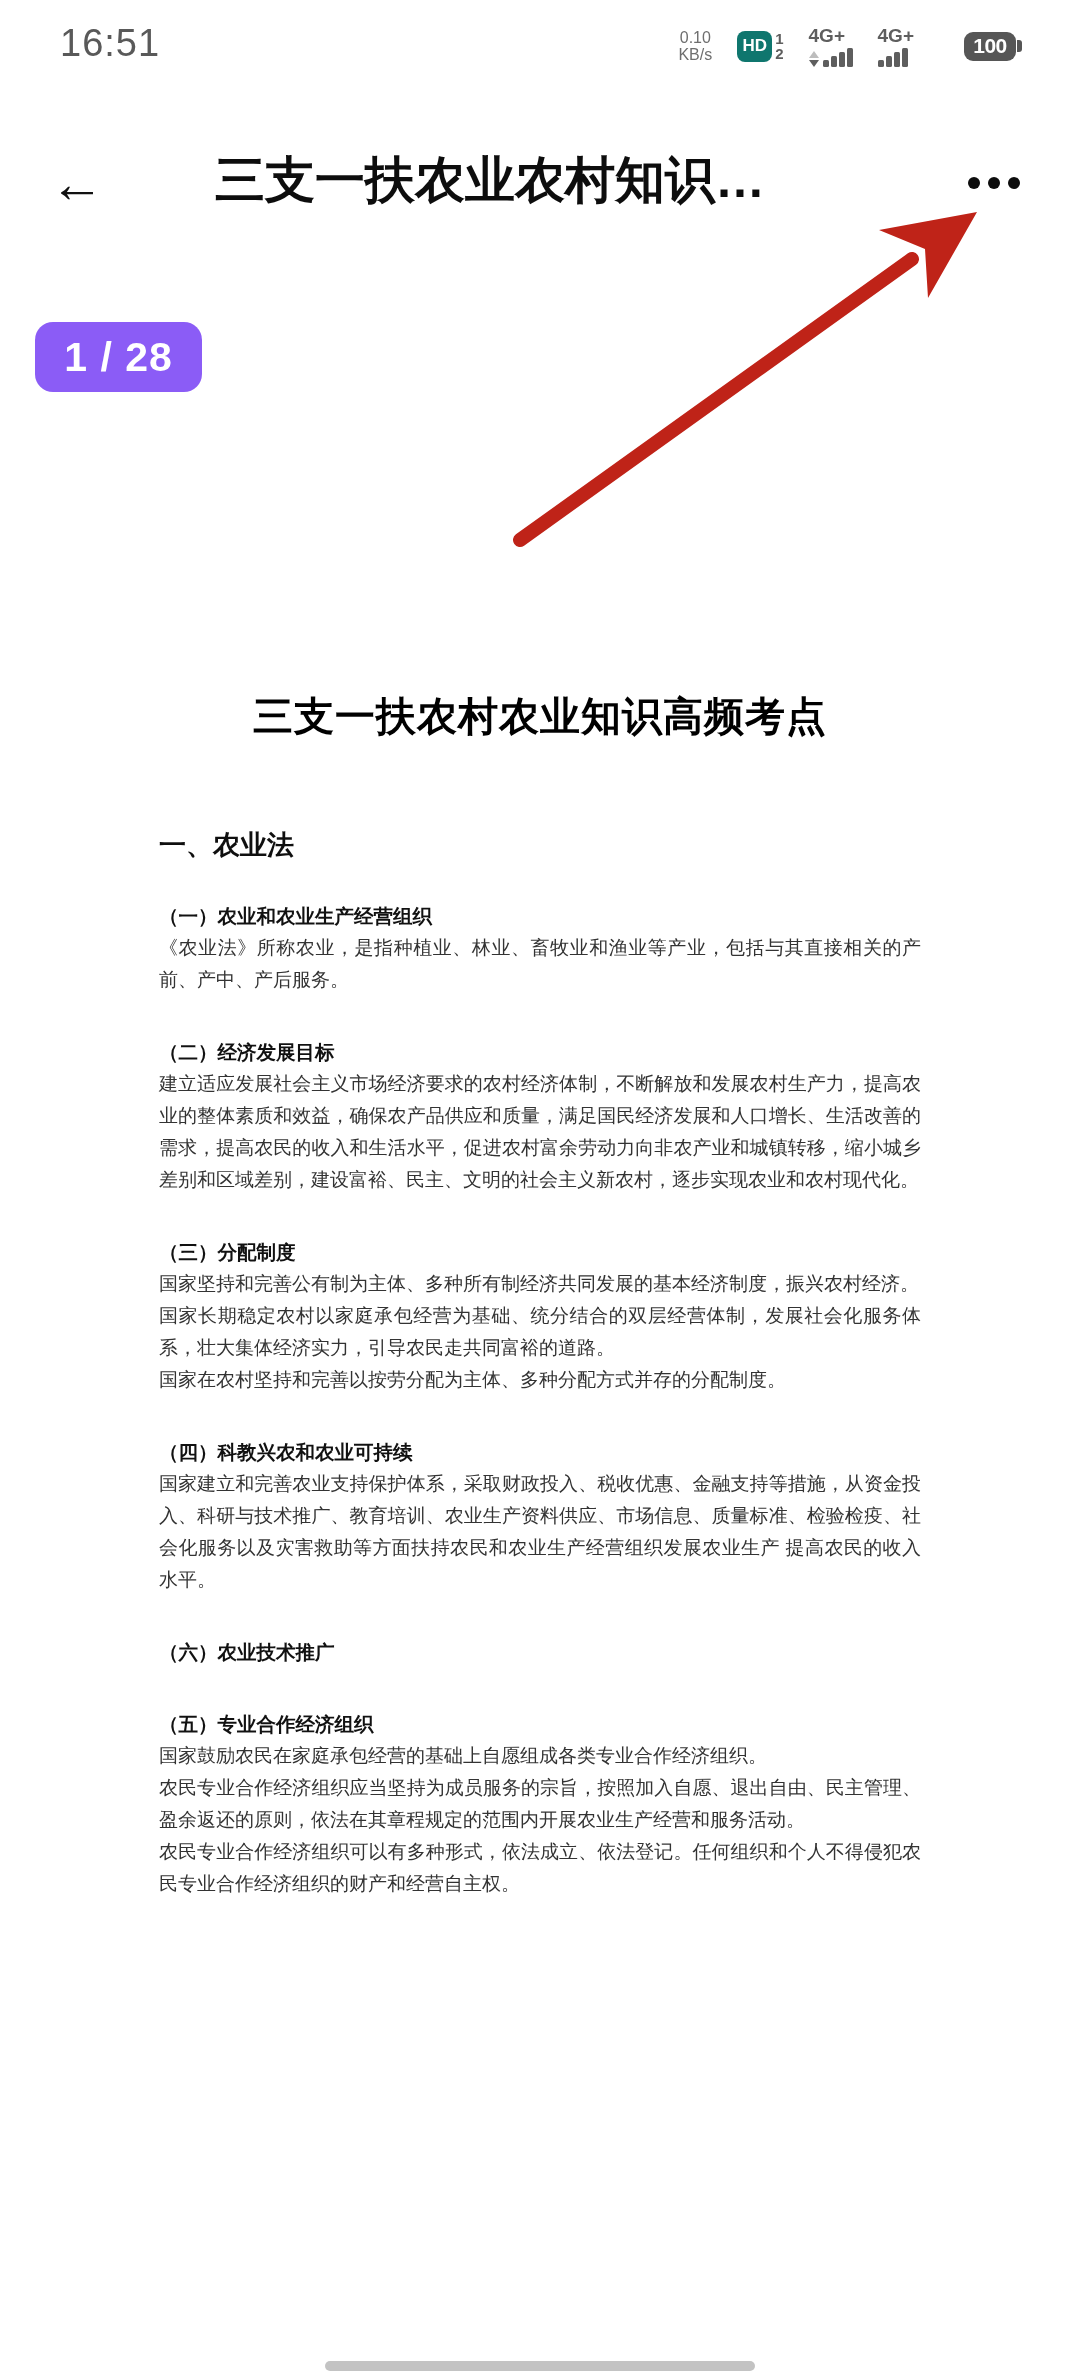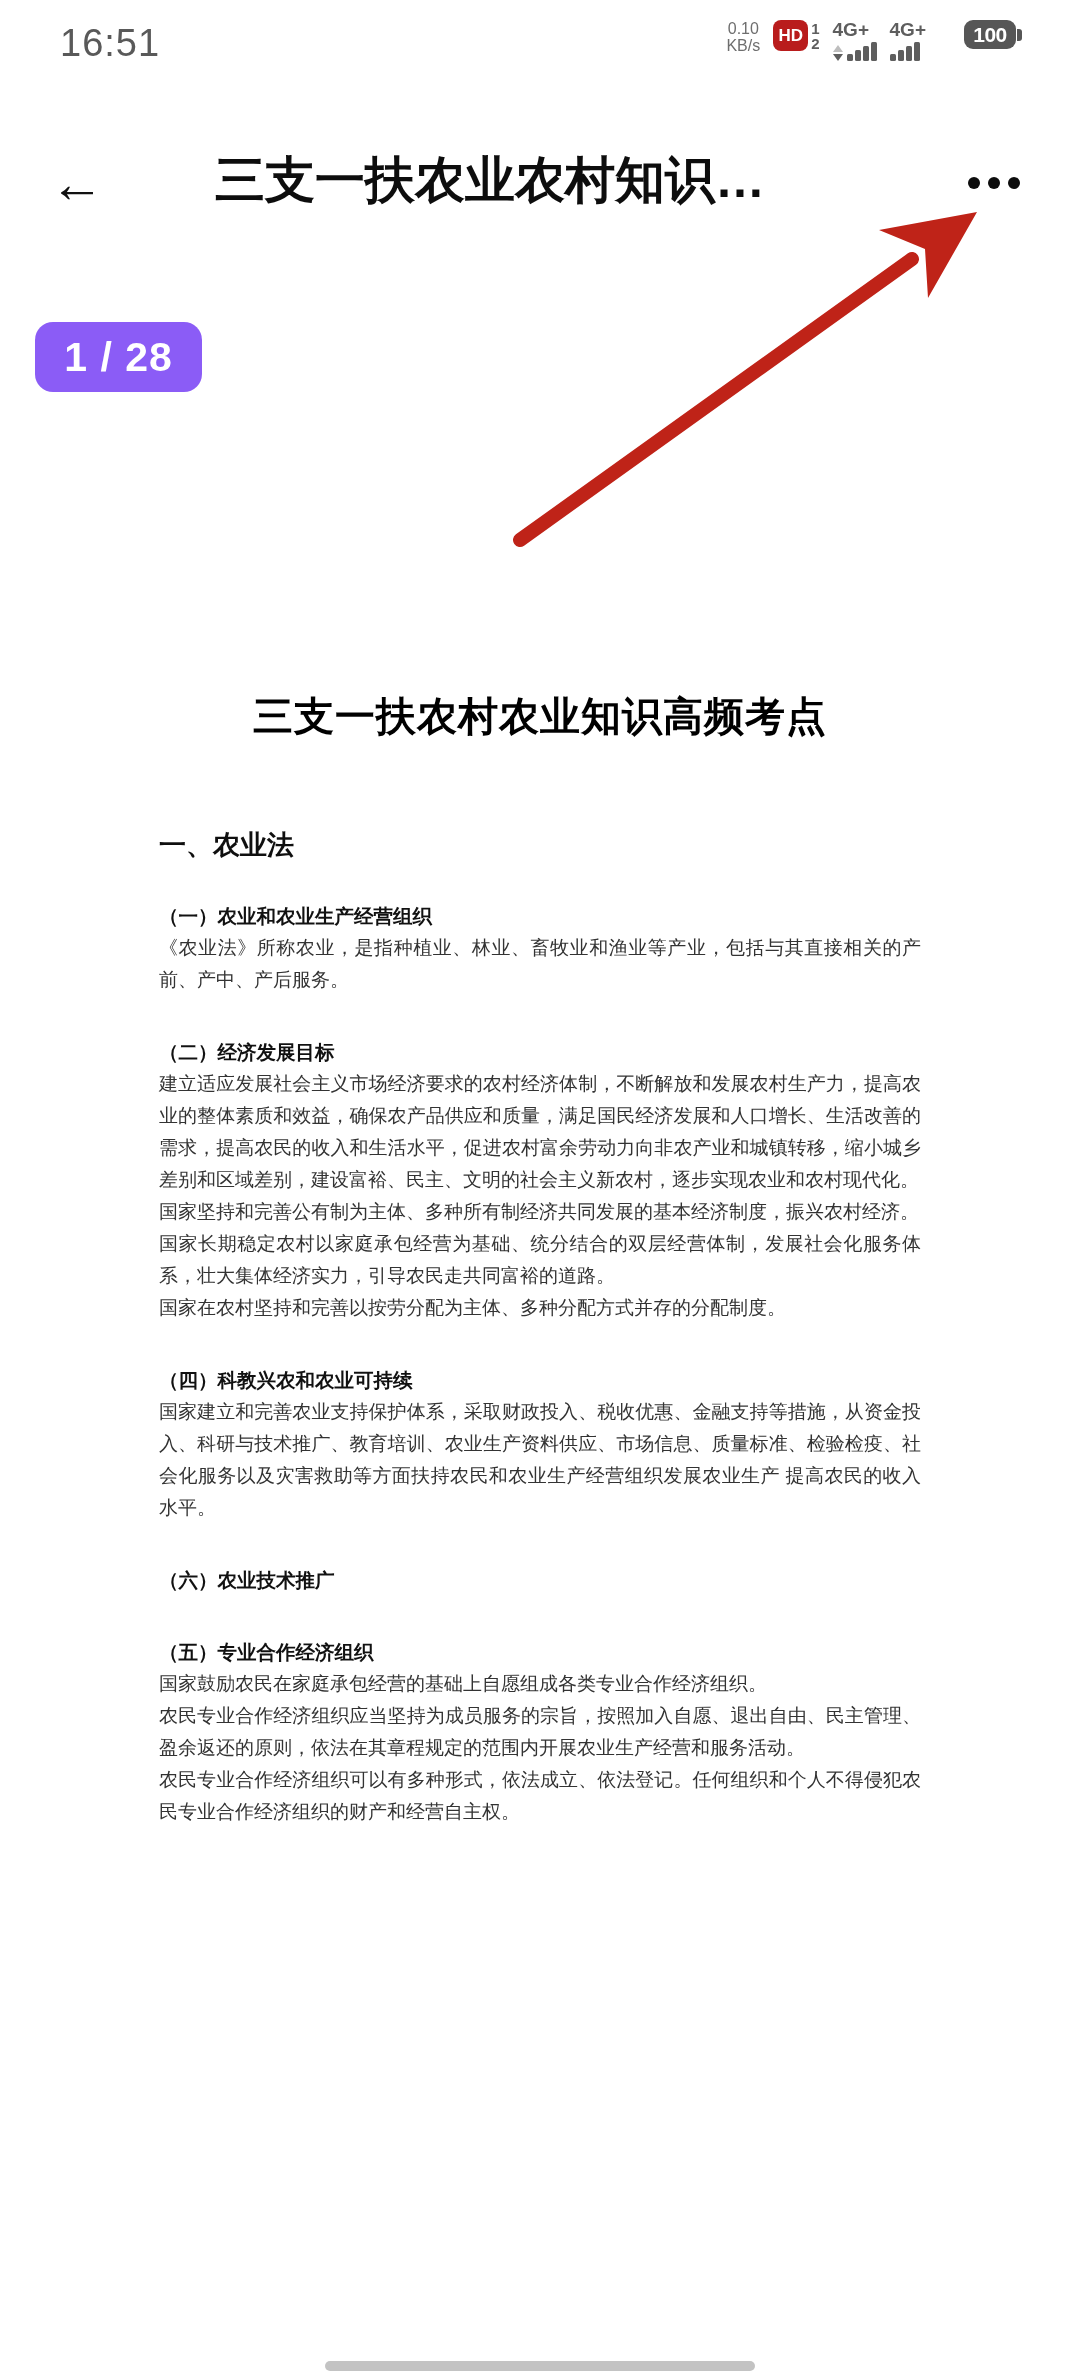--- a/index.html
+++ b/index.html
@@ -4,24 +4,24 @@
 <style>
   html,body{margin:0;padding:0;}
   body{
     width:1080px;height:2376px;position:relative;overflow:hidden;
     background:#ffffff;
     font-family:"Liberation Sans","DejaVu Sans",sans-serif;
   }
   
   .statusbar{position:absolute;left:0;top:0;width:1080px;height:80px;}
   .sb-time{position:absolute;left:60px;top:22px;font-size:38px;color:#595959;letter-spacing:1px;}
-  .sb-right{position:absolute;right:58px;top:20px;height:52px;display:flex;align-items:flex-start;gap:13px;}
+  .sb-right{position:absolute;right:58px;top:20px;height:52px;display:flex;align-items:center;gap:25px;}
   .sb-speed{display:flex;flex-direction:column;align-items:center;color:#6e6e6e;font-size:16px;line-height:17px;}
   .sb-hdwrap{display:flex;align-items:center;gap:3px;}
-  .sb-hd{width:35px;height:31px;background:#b91c1c;border-radius:8px;color:#fff;
+  .sb-hd{width:35px;height:31px;background:#0f766e;border-radius:8px;color:#fff;
          font-weight:bold;font-size:17px;display:flex;align-items:center;justify-content:center;}
   .sb-sims{display:flex;flex-direction:column;color:#5e5e5e;font-size:15px;font-weight:bold;line-height:15px;}
   .signal{display:flex;flex-direction:column;align-items:flex-start;}
   .signal .lbl{font-size:19px;font-weight:bold;color:#5e5e5e;line-height:19px;margin-bottom:2px;}
   .sig-row{display:flex;align-items:flex-end;gap:3px;height:20px;}
   .arrows{display:flex;flex-direction:column;gap:2px;margin-right:1px;}
   .tri-up{width:0;height:0;border-left:5px solid transparent;border-right:5px solid transparent;border-bottom:7px solid #bdbdbd;}
   .tri-dn{width:0;height:0;border-left:5px solid transparent;border-right:5px solid transparent;border-top:7px solid #5e5e5e;}
   .bars{display:flex;align-items:flex-end;gap:2px;}
   .bar{width:6px;background:#5e5e5e;border-radius:1.5px;}
@@ -125,20 +125,21 @@
     <h3>（一）农业和农业生产经营组织</h3>
     <p>《农业法》所称农业，是指种植业、林业、畜牧业和渔业等产业，包括与其直接相关的产前、产中、产后服务。</p>
   </div>
 
   <div class="doc-section">
     <h3>（二）经济发展目标</h3>
     <p>建立适应发展社会主义市场经济要求的农村经济体制，不断解放和发展农村生产力，提高农业的整体素质和效益，确保农产品供应和质量，满足国民经济发展和人口增长、生活改善的需求，提高农民的收入和生活水平，促进农村富余劳动力向非农产业和城镇转移，缩小城乡差别和区域差别，建设富裕、民主、文明的社会主义新农村，逐步实现农业和农村现代化。</p>
   </div>
 
   <div class="doc-section">
+    <h3>（三）分配制度</h3>
     <p>国家坚持和完善公有制为主体、多种所有制经济共同发展的基本经济制度，振兴农村经济。</p>
     <p>国家长期稳定农村以家庭承包经营为基础、统分结合的双层经营体制，发展社会化服务体系，壮大集体经济实力，引导农民走共同富裕的道路。</p>
     <p>国家在农村坚持和完善以按劳分配为主体、多种分配方式并存的分配制度。</p>
   </div>
 
   <div class="doc-section">
     <h3>（四）科教兴农和农业可持续</h3>
     <p>国家建立和完善农业支持保护体系，采取财政投入、税收优惠、金融支持等措施，从资金投入、科研与技术推广、教育培训、农业生产资料供应、市场信息、质量标准、检验检疫、社会化服务以及灾害救助等方面扶持农民和农业生产经营组织发展农业生产 提高农民的收入水平。</p>
   </div>
 

